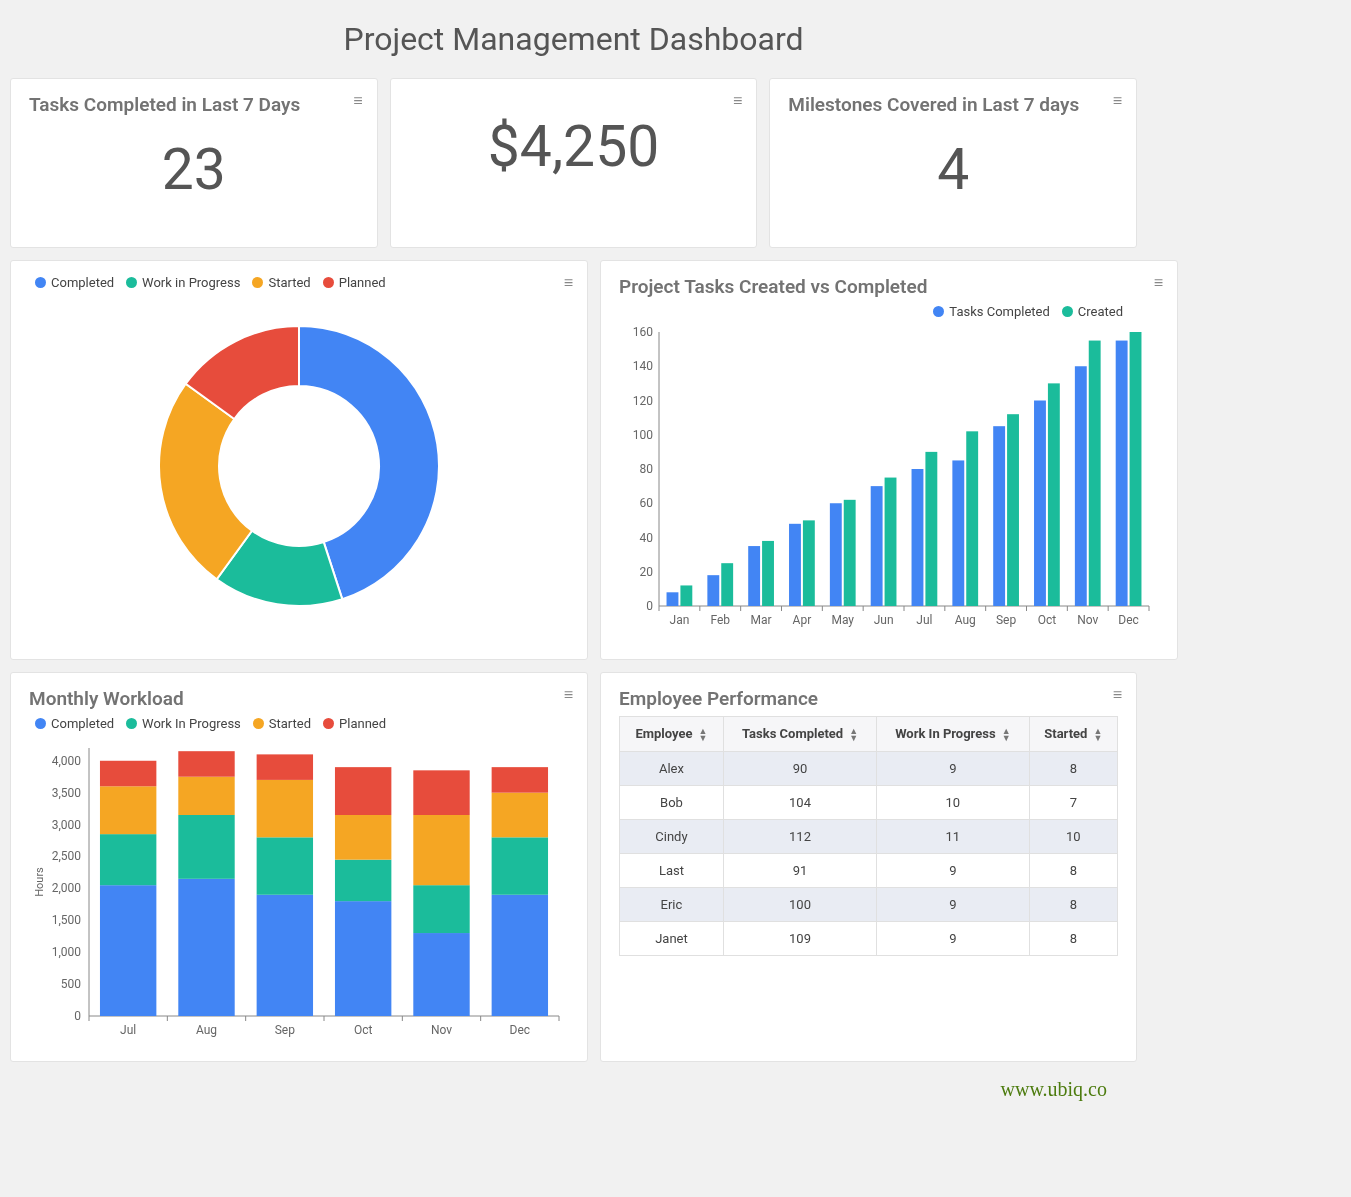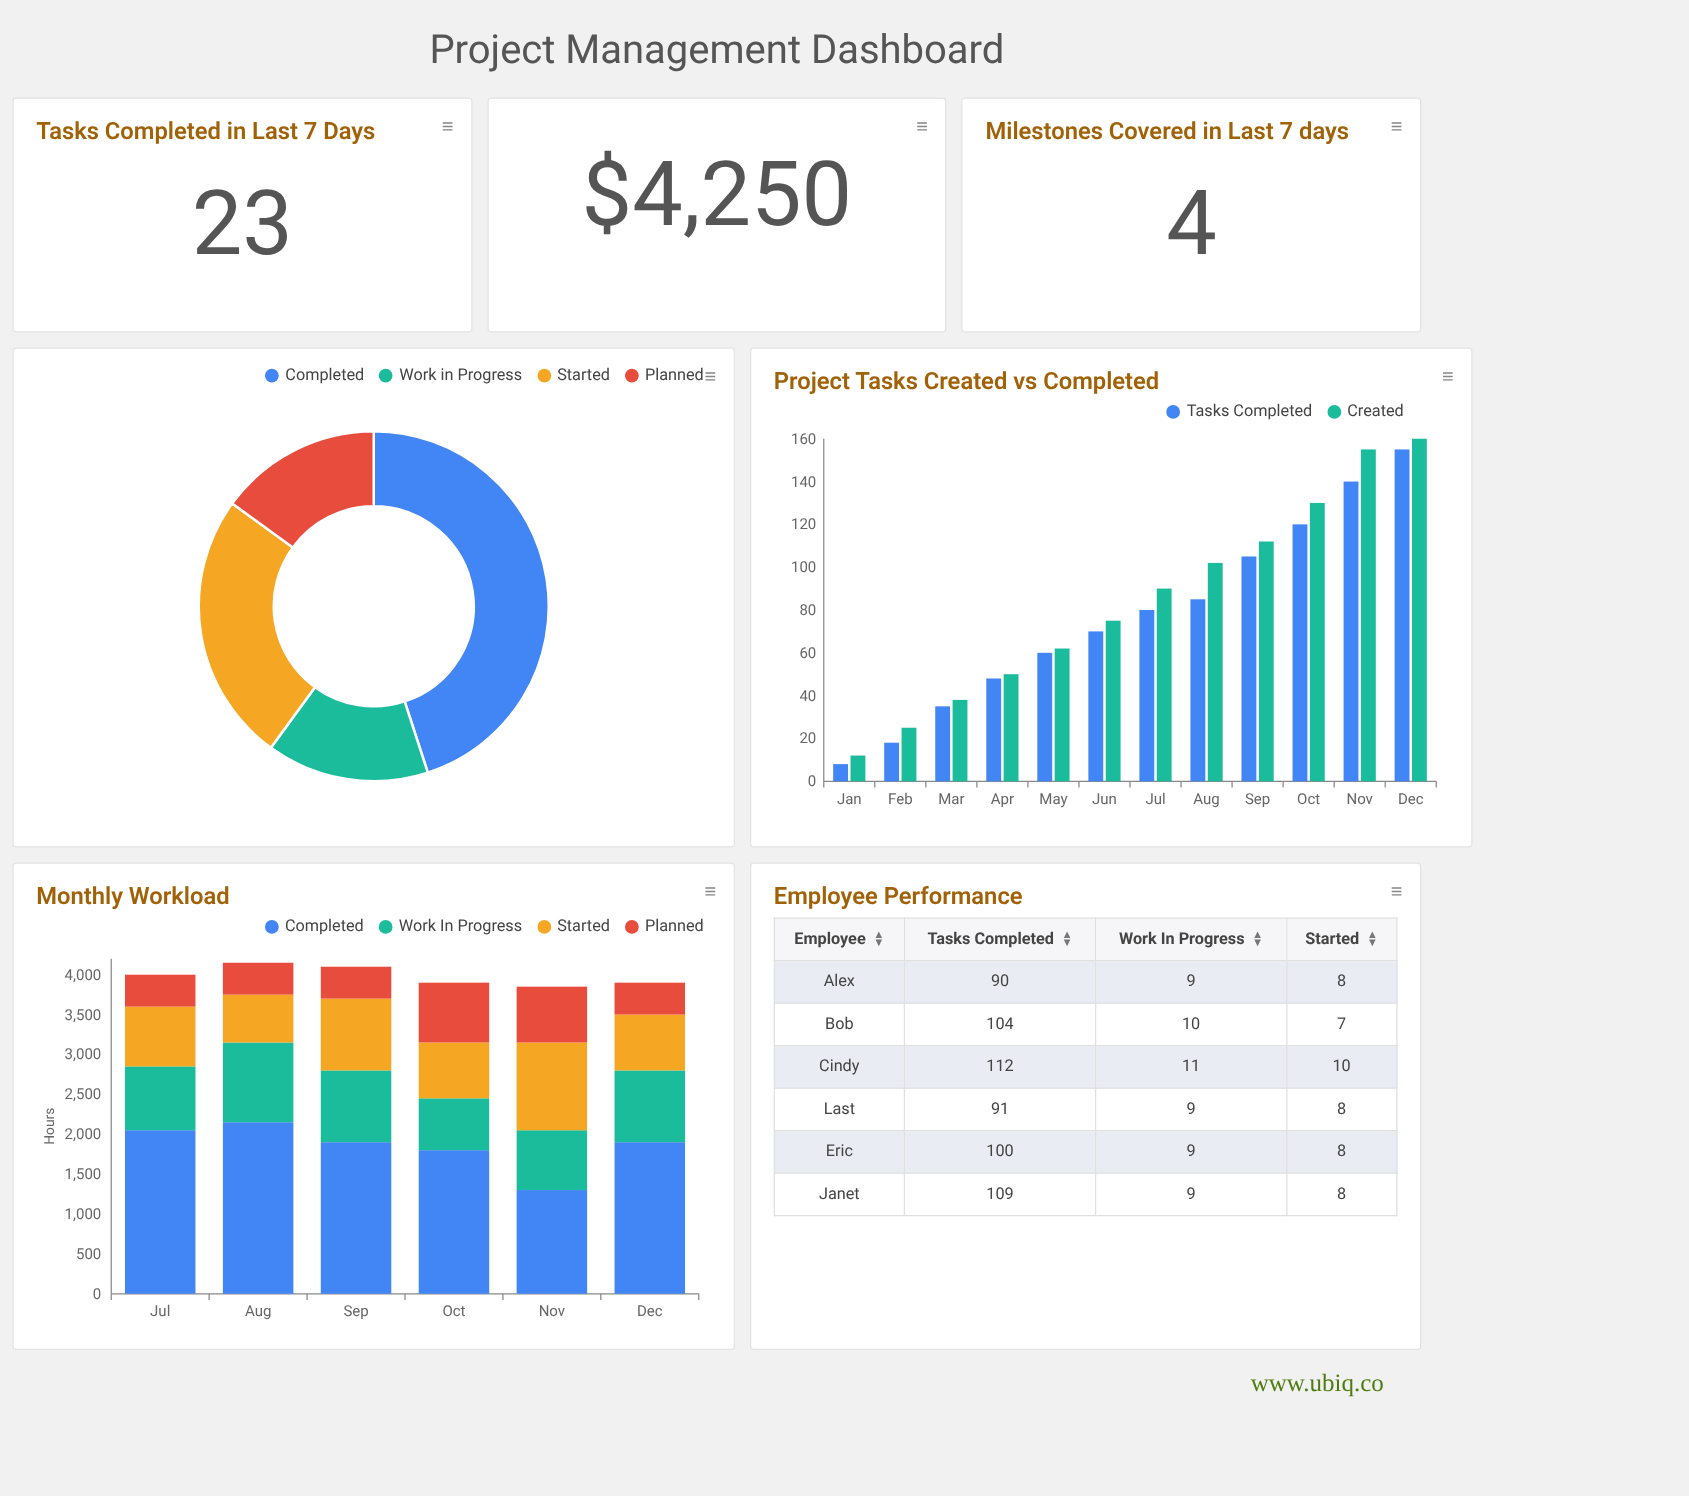--- a/index.html
+++ b/index.html
@@ -26,40 +26,40 @@
     background: #fff;
     border: 1px solid #e3e3e3;
     border-radius: 3px;
     padding: 14px 18px;
     flex: 1;
     position: relative;
   }
   .card-title {
     font-size: 19px;
     font-weight: 600;
-    color: #a16207;
+    color: #737373;
     margin: 0 0 6px 0;
   }
   .menu-icon {
     position: absolute;
     top: 14px;
     right: 14px;
     cursor: pointer;
     color: #888;
     font-size: 16px;
     line-height: 1;
   }
   .kpi-value {
     text-align: center;
-    font-size: 72px;
+    font-size: 57px;
     font-weight: 400;
     color: #555;
     margin: 20px 0 30px 0;
   }
-  .legend { text-align: right; margin-bottom: 10px; font-size: 13px; }
+  .legend { text-align: left; margin-bottom: 10px; font-size: 13px; }
   .legend-right { text-align: right; padding-right: 30px; margin-bottom: 4px; font-size: 13px; }
   .legend-item { display: inline-flex; align-items: center; margin: 0 6px; }
   .legend-dot { width: 11px; height: 11px; border-radius: 50%; display: inline-block; margin-right: 5px; }
   .chart-area { position: relative; }
   table { width: 100%; border-collapse: collapse; font-size: 13px; }
   th, td { border: 1px solid #e0e0e0; padding: 9px 10px; text-align: center; }
   th { background: #f6f6f8; font-weight: 700; color: #444; position: relative; }
   tbody tr:nth-child(odd) td { background: #e9ecf3; }
   tbody tr:nth-child(even) td { background: #fff; }
   .sort-icon { display: inline-block; margin-left: 6px; font-size: 9px; line-height: 7px; color: #777; vertical-align: middle; }

